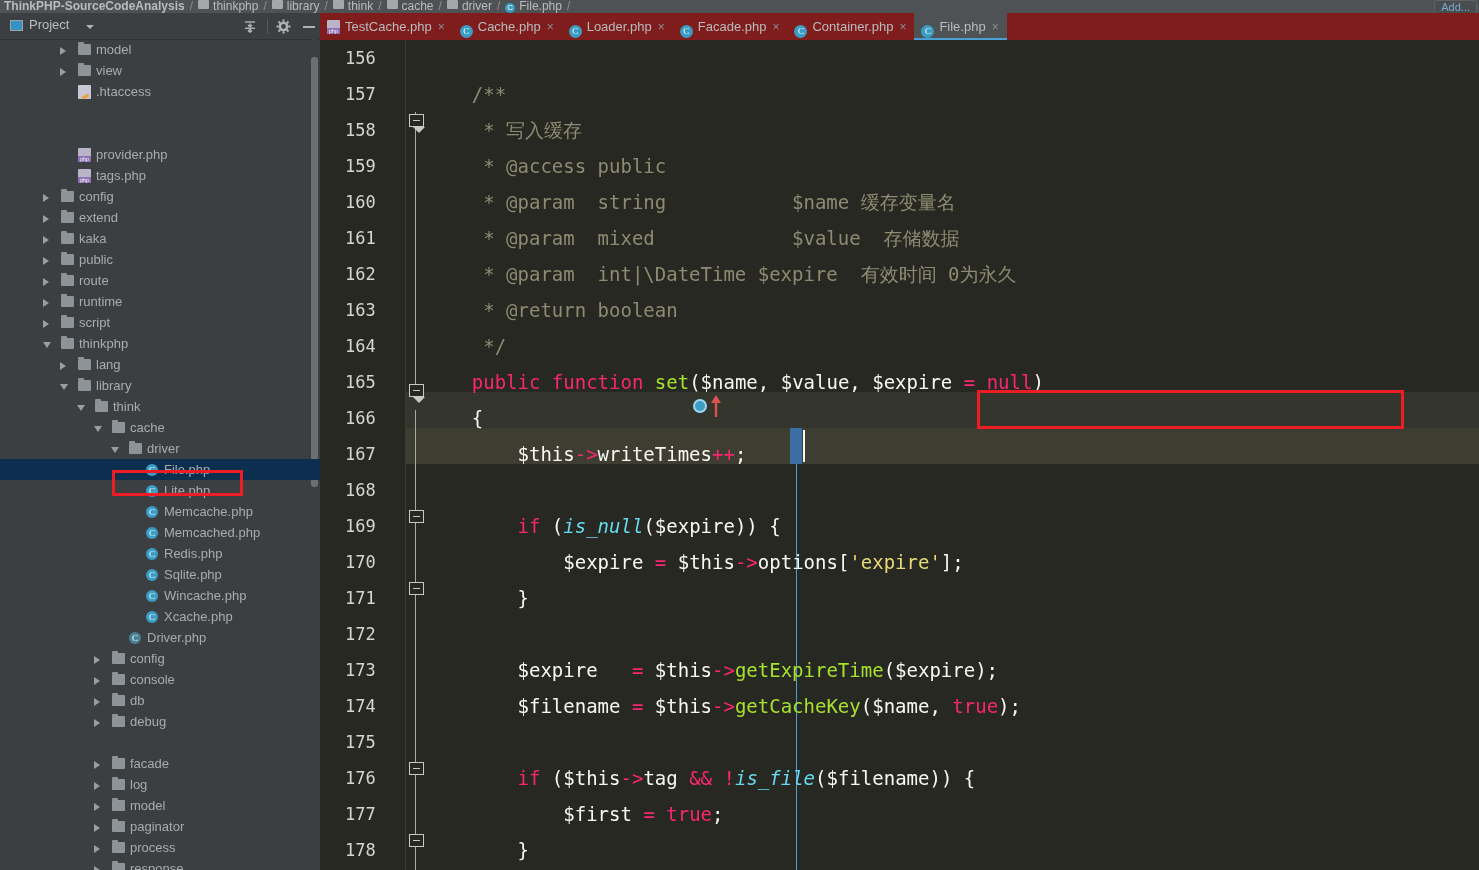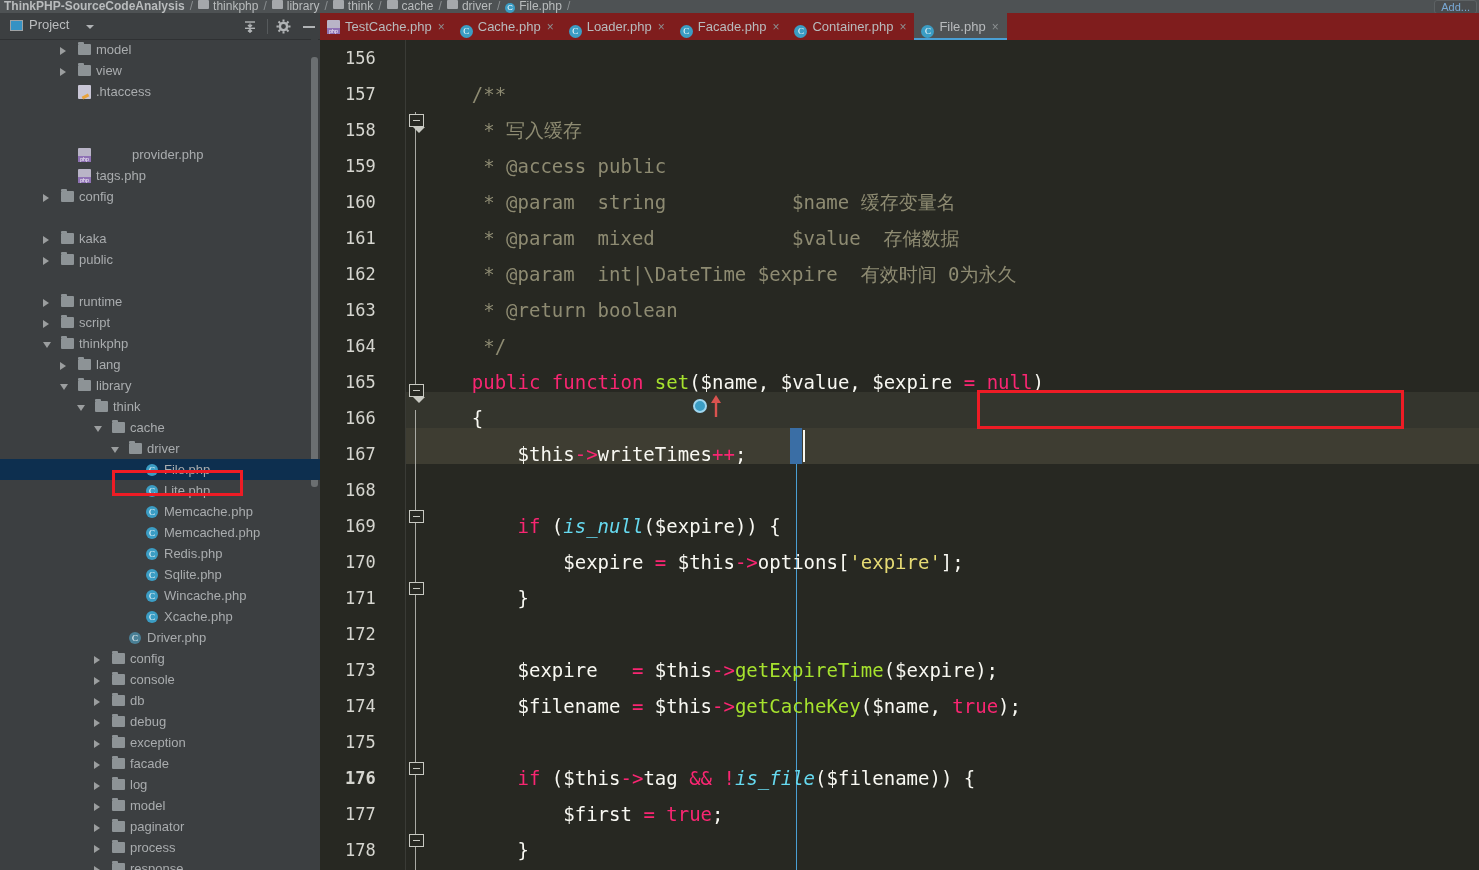--- a/index.html
+++ b/index.html
@@ -180,40 +180,50 @@
         <span class="arrow closed" style="left: 60px;"></span>
         <span class="folder" style="left: 78px;"></span>
         <span class="lbl" style="left: 96px;">view</span>
       </div>
       <div class="row" style="top: 42px; position: absolute; left: 0px; width: 320px;">
         <span class="htico" style="left: 78px;"></span>
         <span class="lbl" style="left: 96px;">.htaccess</span>
       </div>
       <div class="row" style="top: 105px; position: absolute; left: 0px; width: 320px;">
         <span class="phpico" style="left: 78px;"></span>
-        <span class="lbl" style="left: 96px; margin-left: 36px;">provider.php</span>
+        <span class="lbl" style="left: 96px;">provider.php</span>
       </div>
       <div class="row" style="top: 126px; position: absolute; left: 0px; width: 320px;">
         <span class="phpico" style="left: 78px;"></span>
         <span class="lbl" style="left: 96px;">tags.php</span>
       </div>
       <div class="row" style="top: 147px; position: absolute; left: 0px; width: 320px;">
         <span class="arrow closed" style="left: 43px;"></span>
         <span class="folder" style="left: 61px;"></span>
         <span class="lbl" style="left: 79px;">config</span>
       </div>
+      <div class="row" style="top: 168px; position: absolute; left: 0px; width: 320px;">
+        <span class="arrow closed" style="left: 43px;"></span>
+        <span class="folder" style="left: 61px;"></span>
+        <span class="lbl" style="left: 79px;">extend</span>
+      </div>
       <div class="row" style="top: 189px; position: absolute; left: 0px; width: 320px;">
         <span class="arrow closed" style="left: 43px;"></span>
         <span class="folder" style="left: 61px;"></span>
         <span class="lbl" style="left: 79px;">kaka</span>
       </div>
       <div class="row" style="top: 210px; position: absolute; left: 0px; width: 320px;">
         <span class="arrow closed" style="left: 43px;"></span>
         <span class="folder" style="left: 61px;"></span>
         <span class="lbl" style="left: 79px;">public</span>
+      </div>
+      <div class="row" style="top: 231px; position: absolute; left: 0px; width: 320px;">
+        <span class="arrow closed" style="left: 43px;"></span>
+        <span class="folder" style="left: 61px;"></span>
+        <span class="lbl" style="left: 79px;">route</span>
       </div>
       <div class="row" style="top: 252px; position: absolute; left: 0px; width: 320px;">
         <span class="arrow closed" style="left: 43px;"></span>
         <span class="folder" style="left: 61px;"></span>
         <span class="lbl" style="left: 79px;">runtime</span>
       </div>
       <div class="row" style="top: 273px; position: absolute; left: 0px; width: 320px;">
         <span class="arrow closed" style="left: 43px;"></span>
         <span class="folder" style="left: 61px;"></span>
         <span class="lbl" style="left: 79px;">script</span>
@@ -296,25 +306,20 @@
       </div>
       <div class="row" style="top: 651px; position: absolute; left: 0px; width: 320px;">
         <span class="arrow closed" style="left: 94px;"></span>
         <span class="folder" style="left: 112px;"></span>
         <span class="lbl" style="left: 130px;">db</span>
       </div>
       <div class="row" style="top: 672px; position: absolute; left: 0px; width: 320px;">
         <span class="arrow closed" style="left: 94px;"></span>
         <span class="folder" style="left: 112px;"></span>
         <span class="lbl" style="left: 130px;">debug</span>
-      </div>
-      <div class="row" style="top: 693px; position: absolute; left: 0px; width: 320px;">
-        <span class="arrow closed" style="left: 94px;"></span>
-        <span class="folder" style="left: 112px;"></span>
-        <span class="lbl" style="left: 130px;">exception</span>
       </div>
       <div class="row" style="top: 714px; position: absolute; left: 0px; width: 320px;">
         <span class="arrow closed" style="left: 94px;"></span>
         <span class="folder" style="left: 112px;"></span>
         <span class="lbl" style="left: 130px;">facade</span>
       </div>
       <div class="row" style="top: 735px; position: absolute; left: 0px; width: 296px;">
         <span class="arrow closed" style="left: 94px;"></span>
         <span class="folder" style="left: 112px;"></span>
         <span class="lbl" style="left: 130px;">log</span>
@@ -366,21 +371,21 @@
         <div class="lnum" style="top: 360px;">166</div>
         <div class="lnum" style="top: 396px;">167</div>
         <div class="lnum" style="top: 432px;">168</div>
         <div class="lnum" style="top: 468px;">169</div>
         <div class="lnum" style="top: 504px;">170</div>
         <div class="lnum" style="top: 540px;">171</div>
         <div class="lnum" style="top: 576px;">172</div>
         <div class="lnum" style="top: 612px;">173</div>
         <div class="lnum" style="top: 648px;">174</div>
         <div class="lnum" style="top: 684px;">175</div>
-        <div class="lnum" style="top: 720px; font-weight: bold;">176</div>
+        <div class="lnum" style="top: 720px;">176</div>
         <div class="lnum" style="top: 756px;">177</div>
         <div class="lnum" style="top: 792px;">178</div>
       </div>
     <div id="gutter-sep"></div>
 
     <div id="foldcol">
       <div class="foldline" style="top:72px;height:272px;"></div>
       <div class="foldbox minus" style="top:74px;"></div>
       <div class="foldtri" style="top:87px;border-top:6px solid #c8c9c2;"></div>
 

